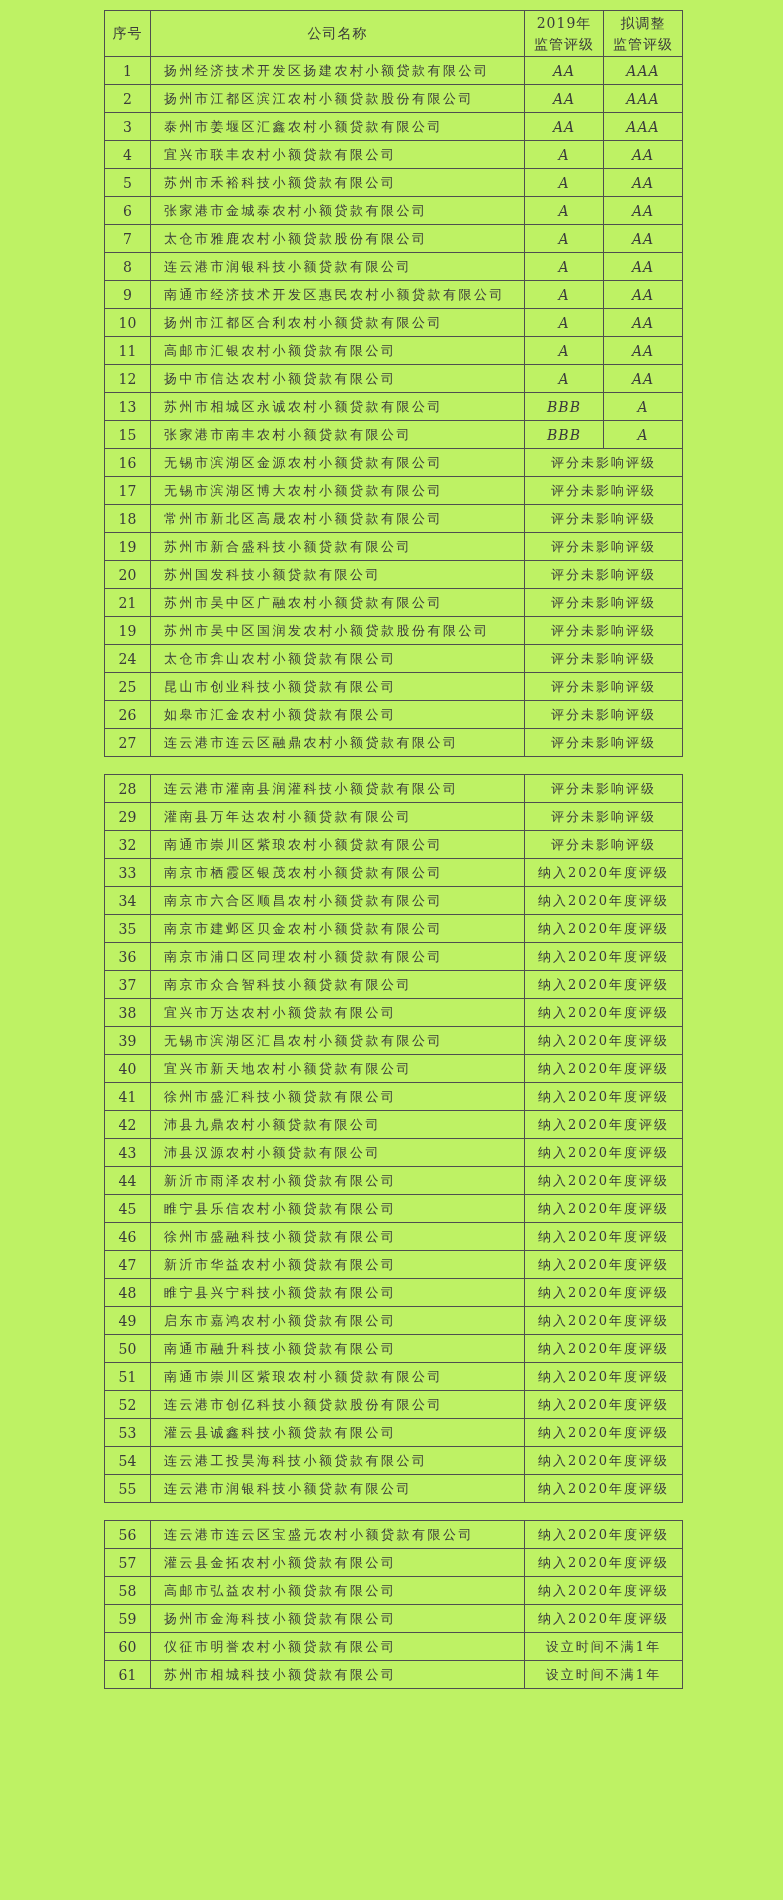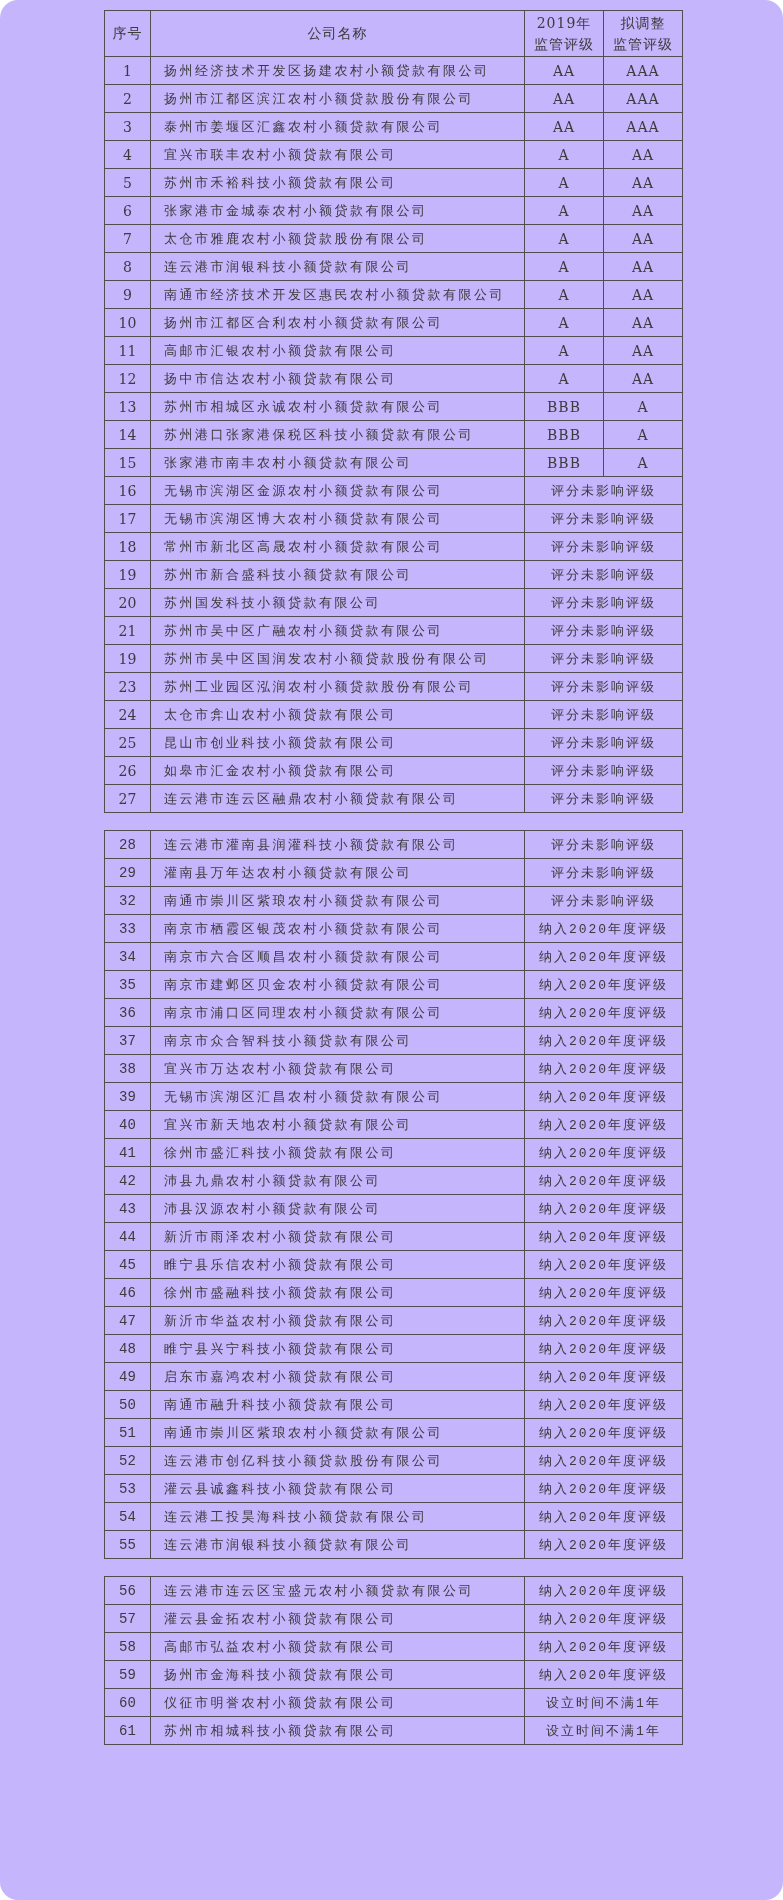--- a/index.html
+++ b/index.html
@@ -6,33 +6,31 @@
     margin: 0;
     padding: 0;
     background: #ffffff;
     width: 783px;
     font-family: "DejaVu Serif", "Liberation Serif", serif;
     color: #3b3b3b;
   }
   .page {
     width: 783px;
     min-height: 1900px;
-    background: #c4b5fd;
+    background: #bef264;
     box-sizing: border-box;
     padding: 10px 0 0 104px;
-    border-radius: 18px;
   }
   table.seg {
     border-collapse: collapse;
     table-layout: fixed;
     width: 578px;
   }
   table.seg + table.seg {
     margin-top: 17px;
-    font-family: Liberation Mono, monospace;
   }
   th, td {
     border: 1px solid #4f4f4f;
     box-sizing: border-box;
     overflow: hidden;
     white-space: nowrap;
   }
   th {
     height: 46px;
     font-weight: normal;
@@ -52,20 +50,21 @@
   }
   td.company {
     text-align: left;
     padding-left: 13px;
     letter-spacing: 2.5px;
   }
   td.rating {
     text-align: center;
     font-size: 14px;
     letter-spacing: 1px;
+    font-style: italic;
   }
   td.merged {
     text-align: center;
     font-size: 13px;
     letter-spacing: 2px;
   }
 </style>
 </head>
 <body>
 
@@ -165,26 +164,20 @@
           <td class="rating">A</td>
           <td class="rating">AA</td>
         </tr>
         <tr>
           <td class="seq">13</td>
           <td class="company">苏州市相城区永诚农村小额贷款有限公司</td>
           <td class="rating">BBB</td>
           <td class="rating">A</td>
         </tr>
         <tr>
-          <td class="seq">14</td>
-          <td class="company">苏州港口张家港保税区科技小额贷款有限公司</td>
-          <td class="rating">BBB</td>
-          <td class="rating">A</td>
-        </tr>
-        <tr>
           <td class="seq">15</td>
           <td class="company">张家港市南丰农村小额贷款有限公司</td>
           <td class="rating">BBB</td>
           <td class="rating">A</td>
         </tr>
         <tr>
           <td class="seq">16</td>
           <td class="company">无锡市滨湖区金源农村小额贷款有限公司</td>
           <td class="merged" colspan="2">评分未影响评级</td>
         </tr>
@@ -209,25 +202,20 @@
           <td class="merged" colspan="2">评分未影响评级</td>
         </tr>
         <tr>
           <td class="seq">21</td>
           <td class="company">苏州市吴中区广融农村小额贷款有限公司</td>
           <td class="merged" colspan="2">评分未影响评级</td>
         </tr>
         <tr>
           <td class="seq">19</td>
           <td class="company">苏州市吴中区国润发农村小额贷款股份有限公司</td>
-          <td class="merged" colspan="2">评分未影响评级</td>
-        </tr>
-        <tr>
-          <td class="seq">23</td>
-          <td class="company">苏州工业园区泓润农村小额贷款股份有限公司</td>
           <td class="merged" colspan="2">评分未影响评级</td>
         </tr>
         <tr>
           <td class="seq">24</td>
           <td class="company">太仓市弇山农村小额贷款有限公司</td>
           <td class="merged" colspan="2">评分未影响评级</td>
         </tr>
         <tr>
           <td class="seq">25</td>
           <td class="company">昆山市创业科技小额贷款有限公司</td>

